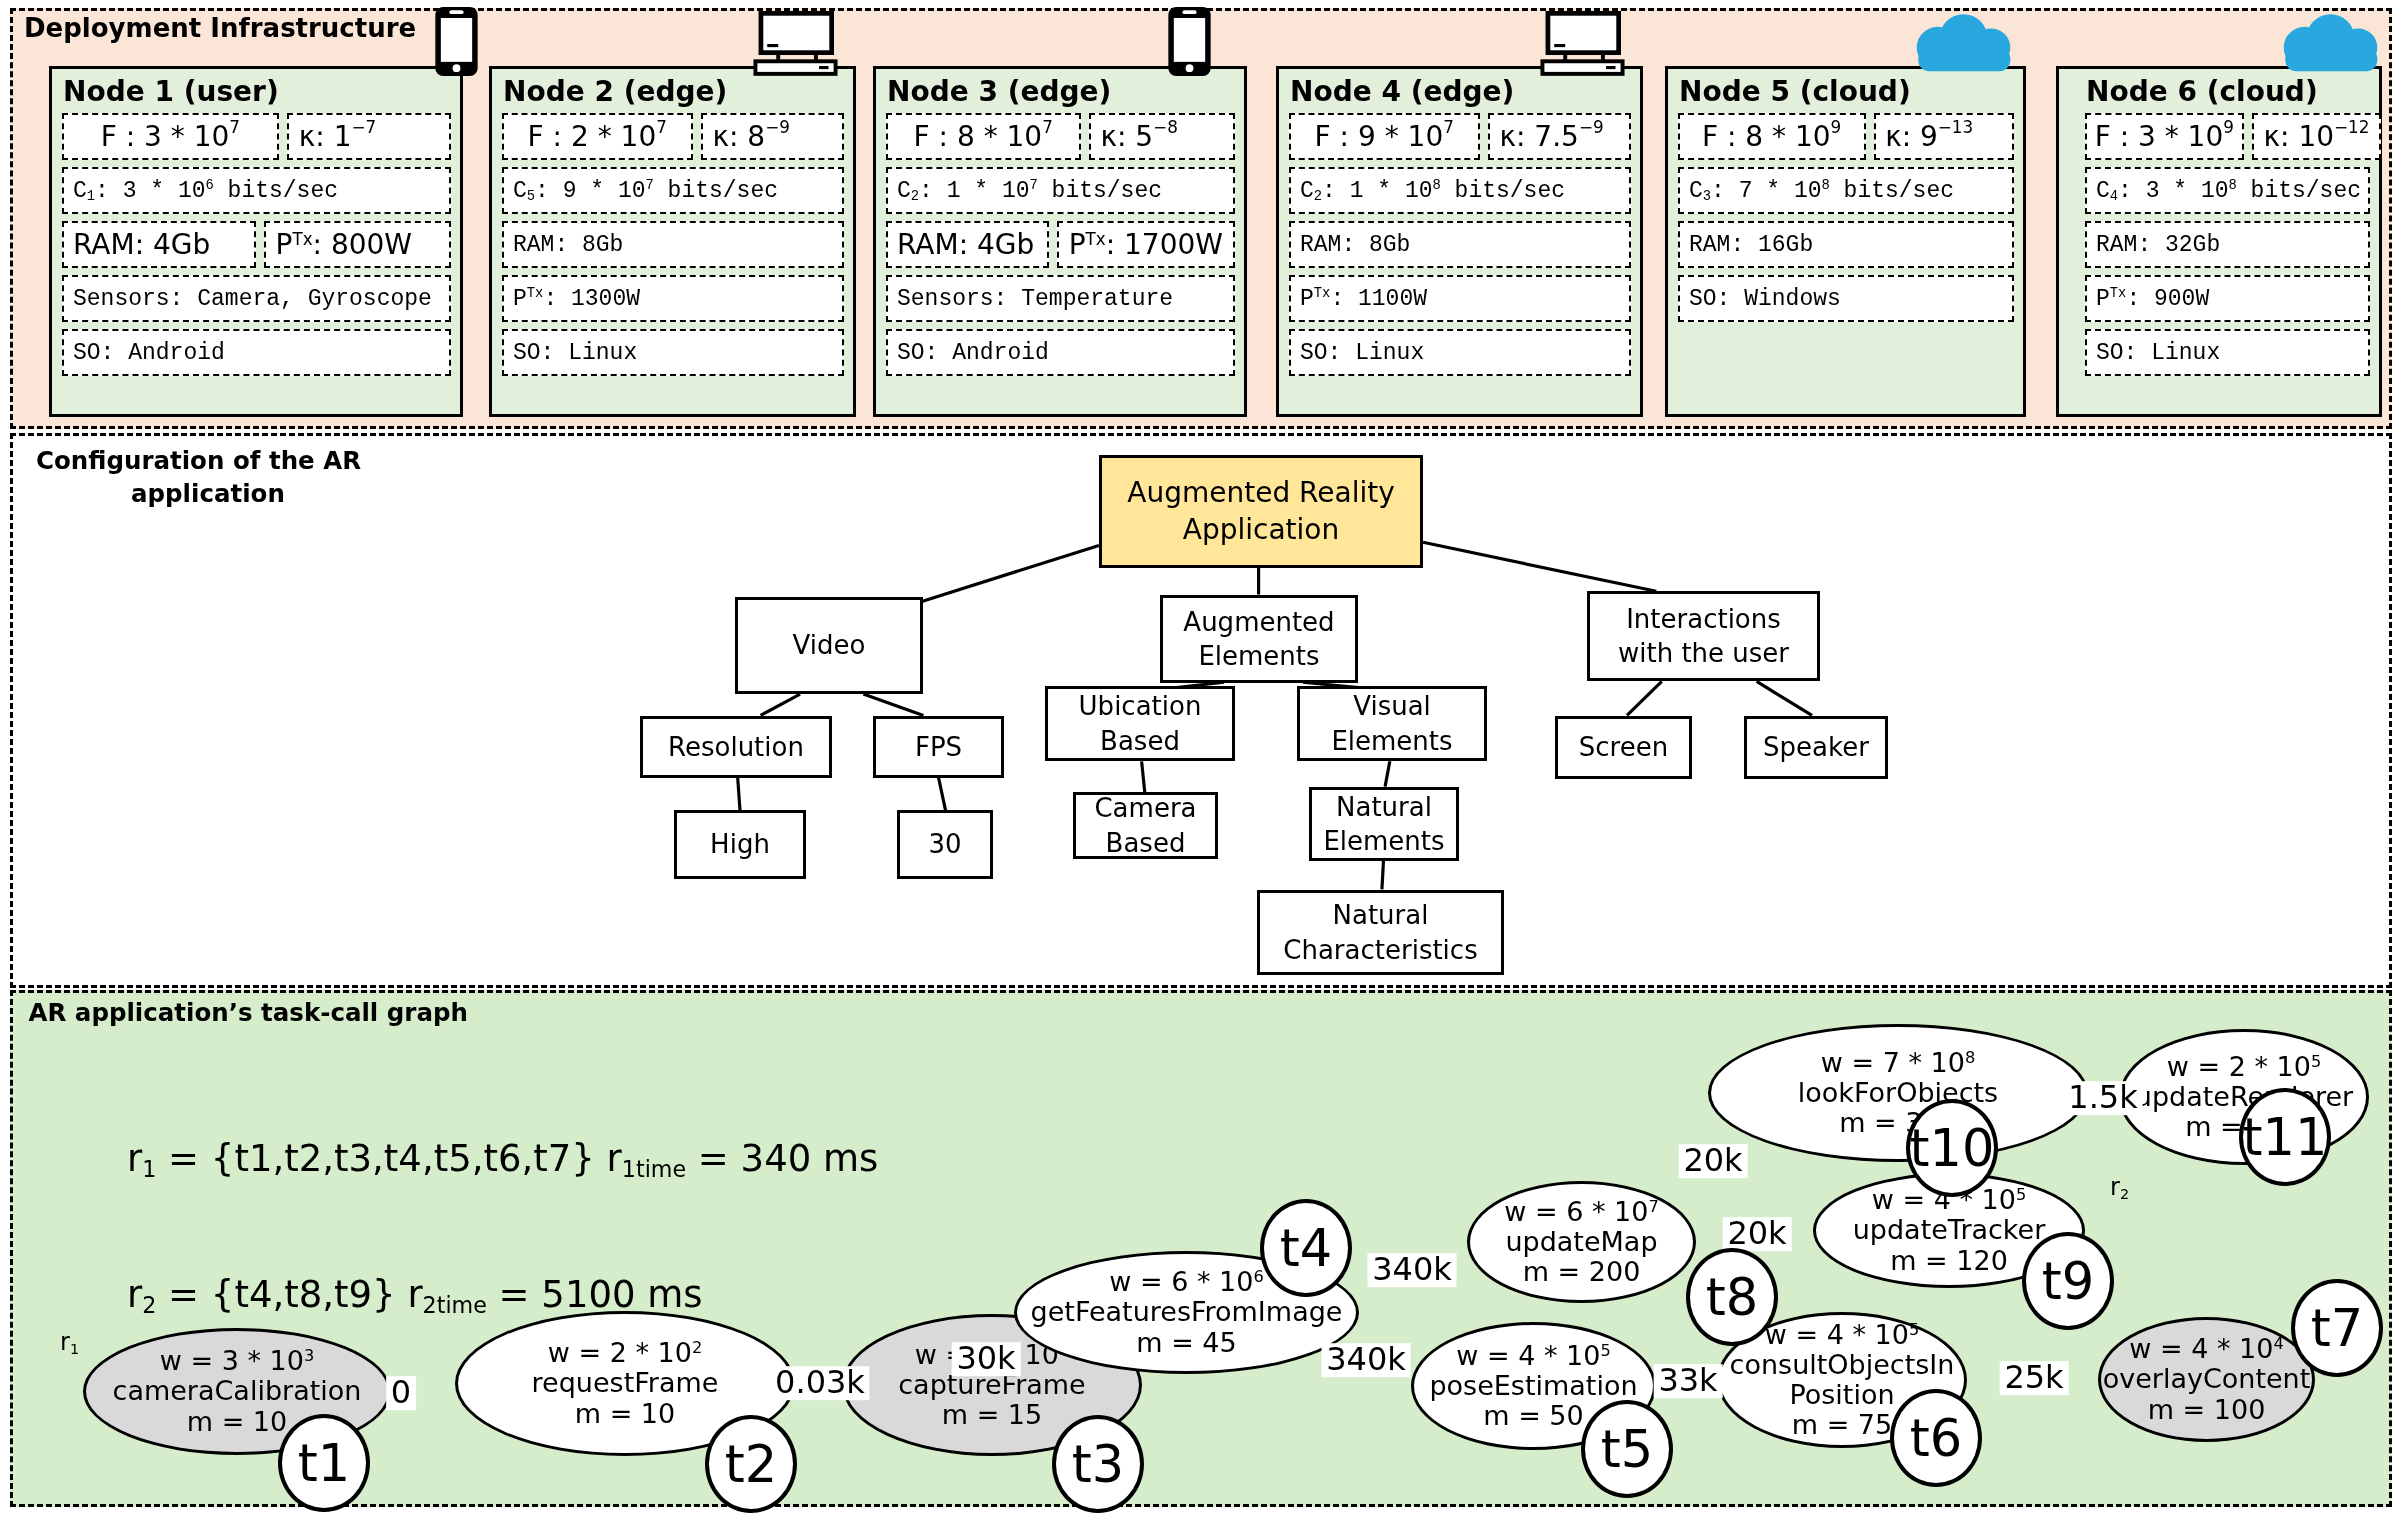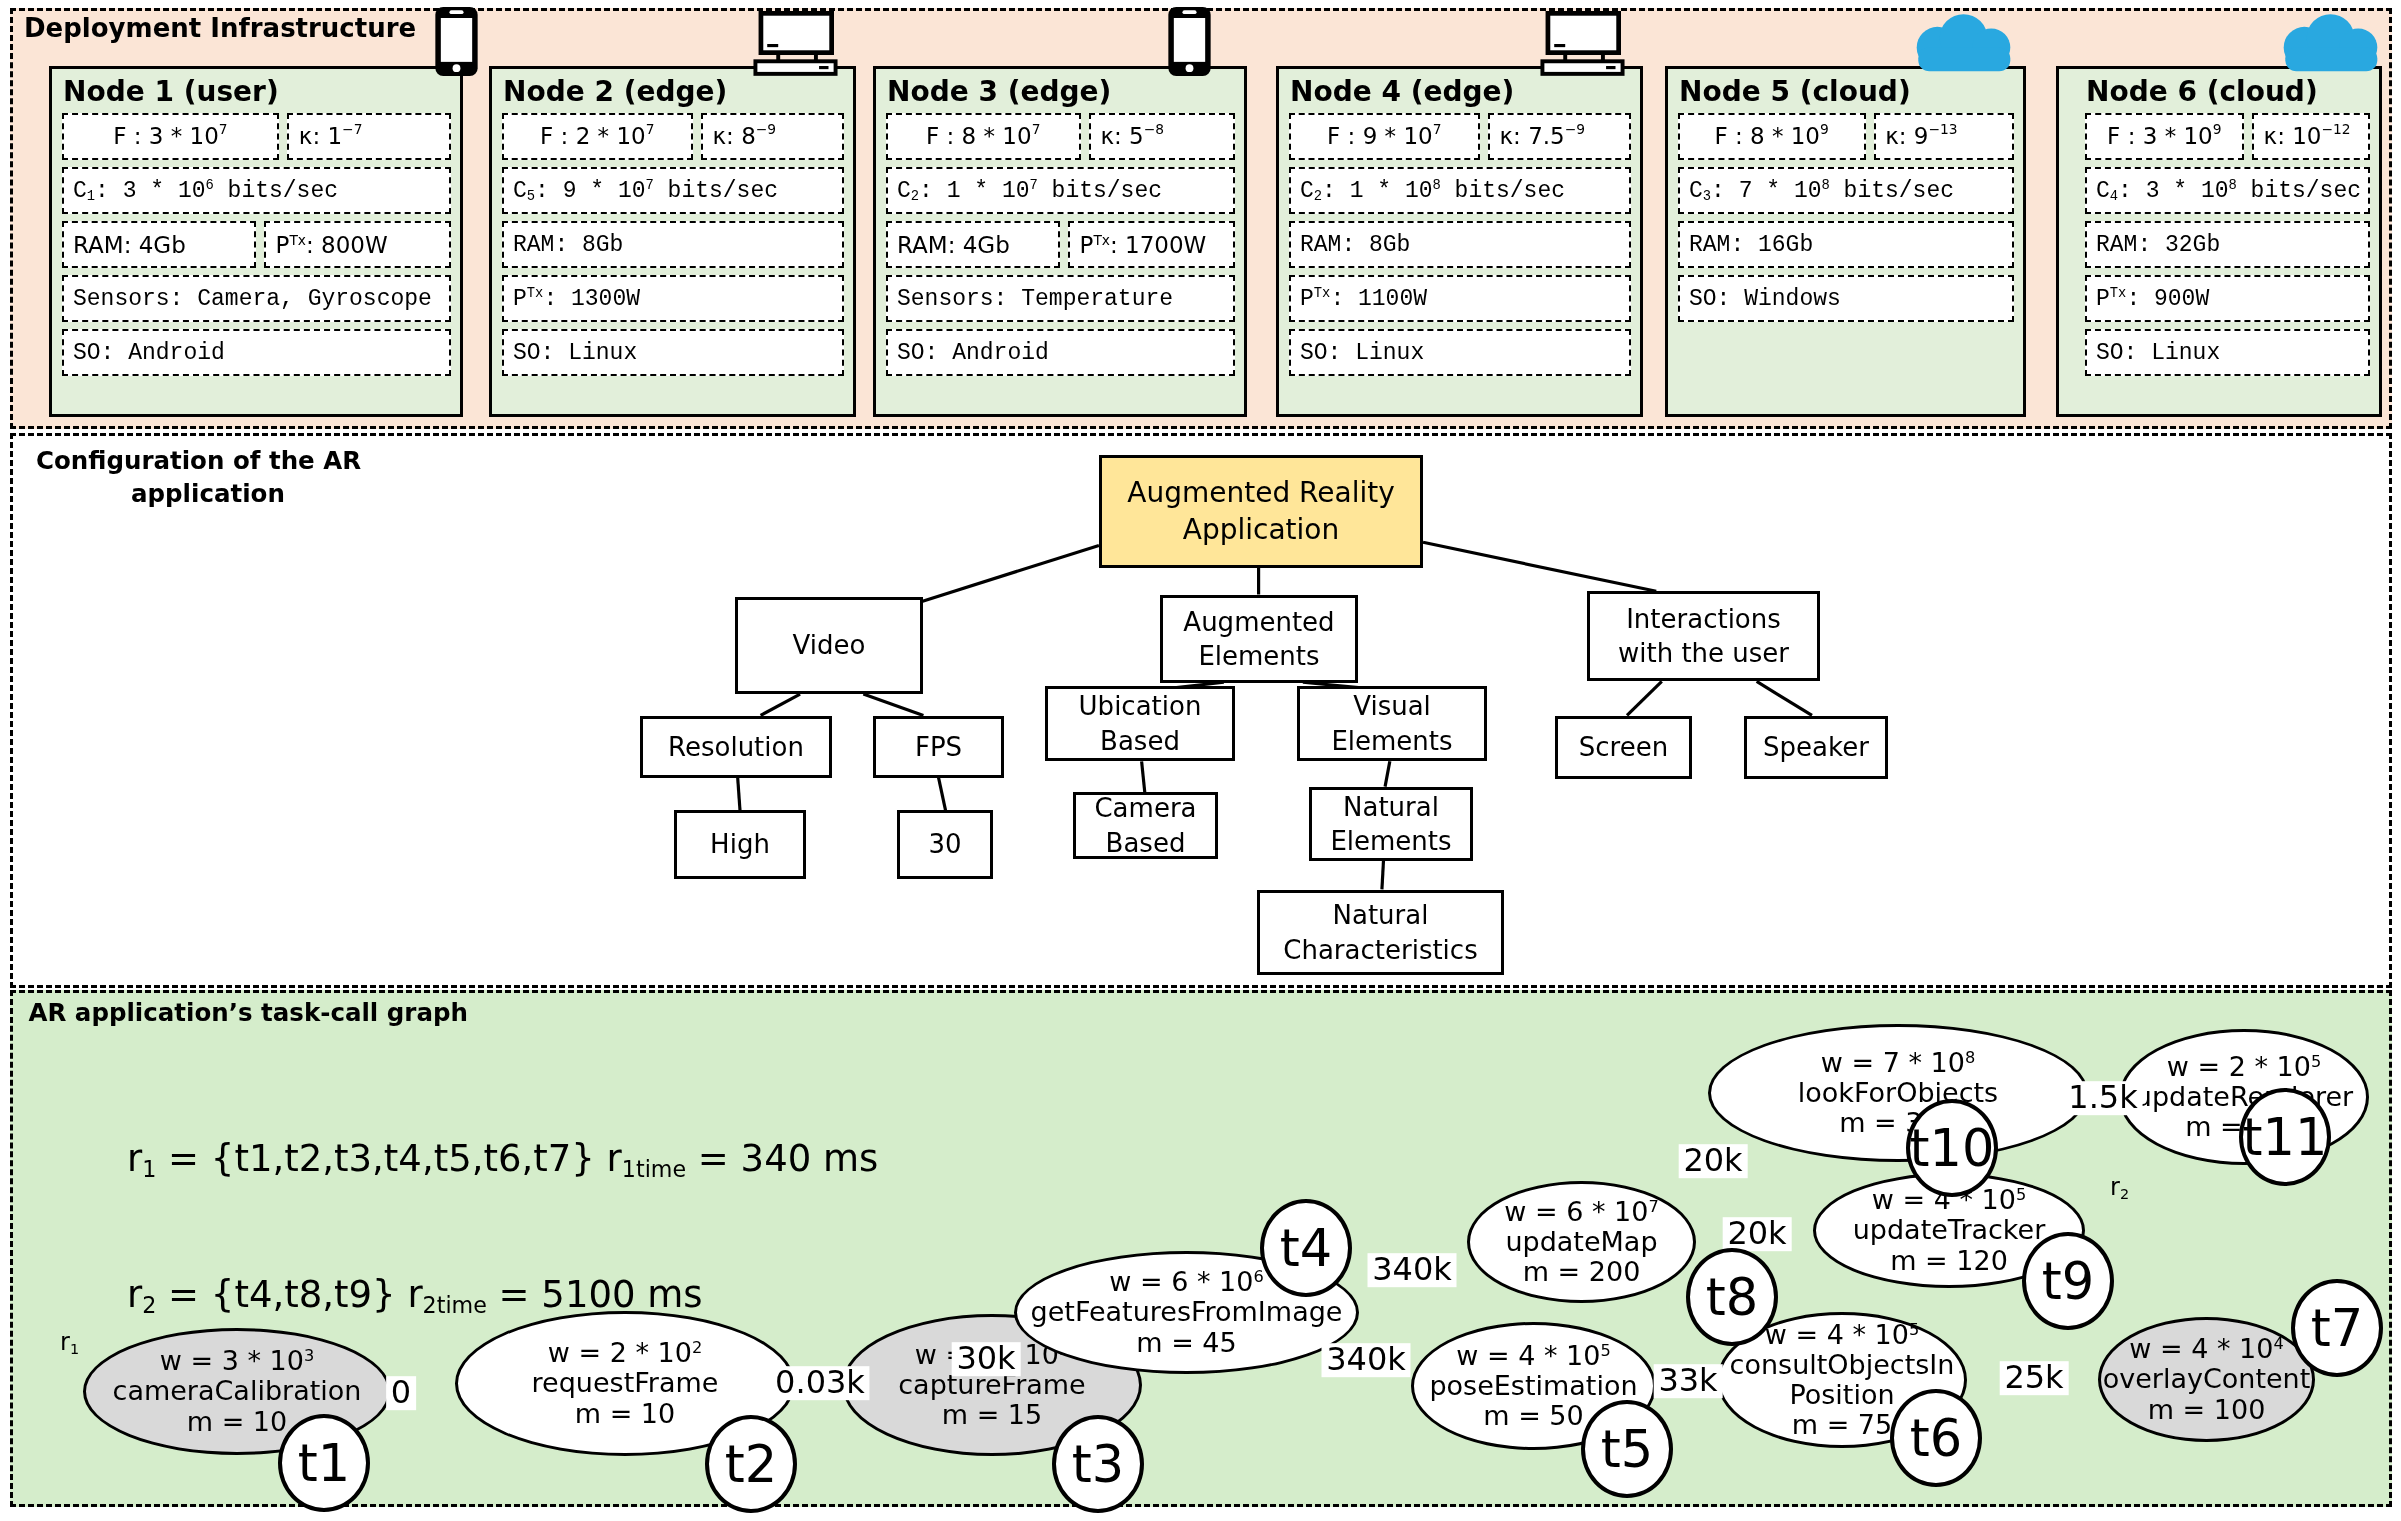--- a/index.html
+++ b/index.html
@@ -11,21 +11,21 @@
 
   
   .sec-infra{left:9.5px;top:8px;width:2382px;height:421px;background:#fbe5d6;border:3.2px dashed #000;}
   .sec-title{font-weight:bold;font-size:26px;white-space:nowrap;}
   .node-card{top:66px;height:351px;background:#e2efda;border:3.2px solid #000;}
   .node-title{font-weight:bold;font-size:28px;padding:6.3px 0 0 11px;}
   .rows{display:flex;flex-direction:column;gap:7.1px;padding:4.7px 9.5px 0 9.5px;}
   .row{background:#fff;border:2.4px dashed #000;font-size:23px;min-height:47px;
        display:flex;align-items:center;padding:1.6px 9.5px;box-sizing:border-box;white-space:nowrap;font-family:Liberation Mono, monospace;}
   .split{display:flex;gap:8px;}
-  .split .cell{background:#fff;border:2.4px dashed #000;font-size:23px;min-height:47px;
+  .split .cell{background:#fff;border:2.4px dashed #000;font-size:28px;min-height:47px;
        display:flex;align-items:center;padding:1.6px 9.5px;box-sizing:border-box;white-space:nowrap;}
   .cell.cf{width:56%;justify-content:center;}
   .cell.ck{flex:1;}
   .cell.cram{width:50%;}
   .cell.cptx{flex:1;}
 
   
   .sec-config{left:9.5px;top:433px;width:2382px;height:555px;background:#fff;border:3.2px dashed #000;}
   .cfg-title{font-weight:bold;font-size:24.5px;line-height:1.35;}
   .tbox{background:#fff;border:3.2px solid #000;display:flex;align-items:center;justify-content:center;
@@ -288,21 +288,21 @@
   <div class="abs tbox" style="left:1587px;top:591px;width:233px;height:90px;">Interactions with the user</div>
   <div class="abs tbox" style="left:640px;top:716px;width:192px;height:62px;">Resolution</div>
   <div class="abs tbox" style="left:873px;top:716px;width:131px;height:62px;">FPS</div>
   <div class="abs tbox" style="left:1045px;top:686px;width:190px;height:75px;">Ubication Based</div>
   <div class="abs tbox" style="left:1297px;top:686px;width:190px;height:75px;">Visual Elements</div>
   <div class="abs tbox" style="left:1555px;top:716px;width:137px;height:63px;">Screen</div>
   <div class="abs tbox" style="left:1744px;top:716px;width:144px;height:63px;">Speaker</div>
   <div class="abs tbox" style="left:674px;top:810px;width:132px;height:69px;">High</div>
   <div class="abs tbox" style="left:897px;top:810px;width:96px;height:69px;">30</div>
   <div class="abs tbox" style="left:1073px;top:792px;width:145px;height:67px;">Camera Based</div>
-  <div class="abs tbox" style="left:1309px;top:787px;width:164px;height:74px;">Natural Elements</div>
+  <div class="abs tbox" style="left:1309px;top:787px;width:150px;height:74px;">Natural Elements</div>
   <div class="abs tbox" style="left:1257px;top:890px;width:247px;height:85px;">Natural Characteristics</div>
 
   <div class="abs sec-graph"></div>
   <div class="abs graph-title" style="left:28.5px;top:998px;">AR application’s task-call graph</div>
 
   <div class="abs rdef" style="left:127px;top:1137px;"><span>r</span><sub>1</sub><span> = {t1,t2,t3,t4,t5,t6,t7} r</span><sub>1time</sub><span> = 340 ms</span></div>
   <div class="abs rdef" style="left:127px;top:1273px;"><span>r</span><sub>2</sub><span> = {t4,t8,t9} r</span><sub>2time</sub><span> = 5100 ms</span></div>
 
   <div class="abs rbox" style="left:1007px;top:1162px;width:1156px;height:144px;z-index:-1;"></div>
   <div class="abs rbox" style="left:43px;top:1320px;width:2282px;height:145px;z-index:-1;"></div>

